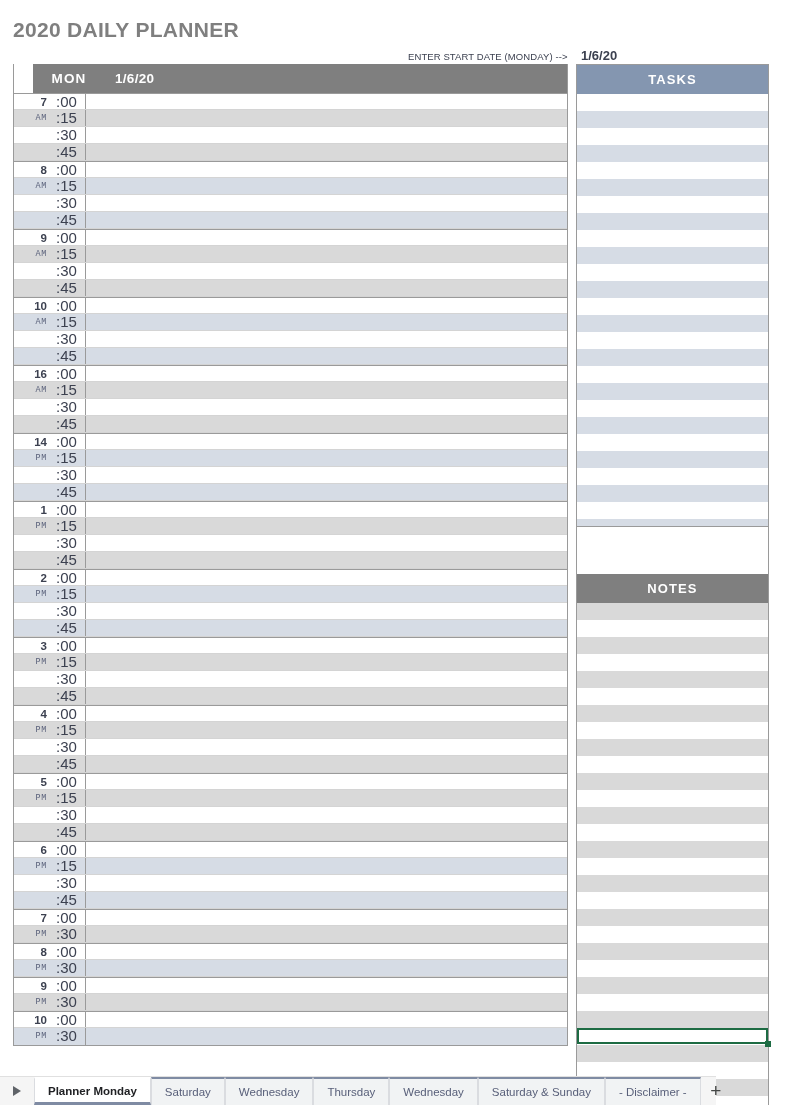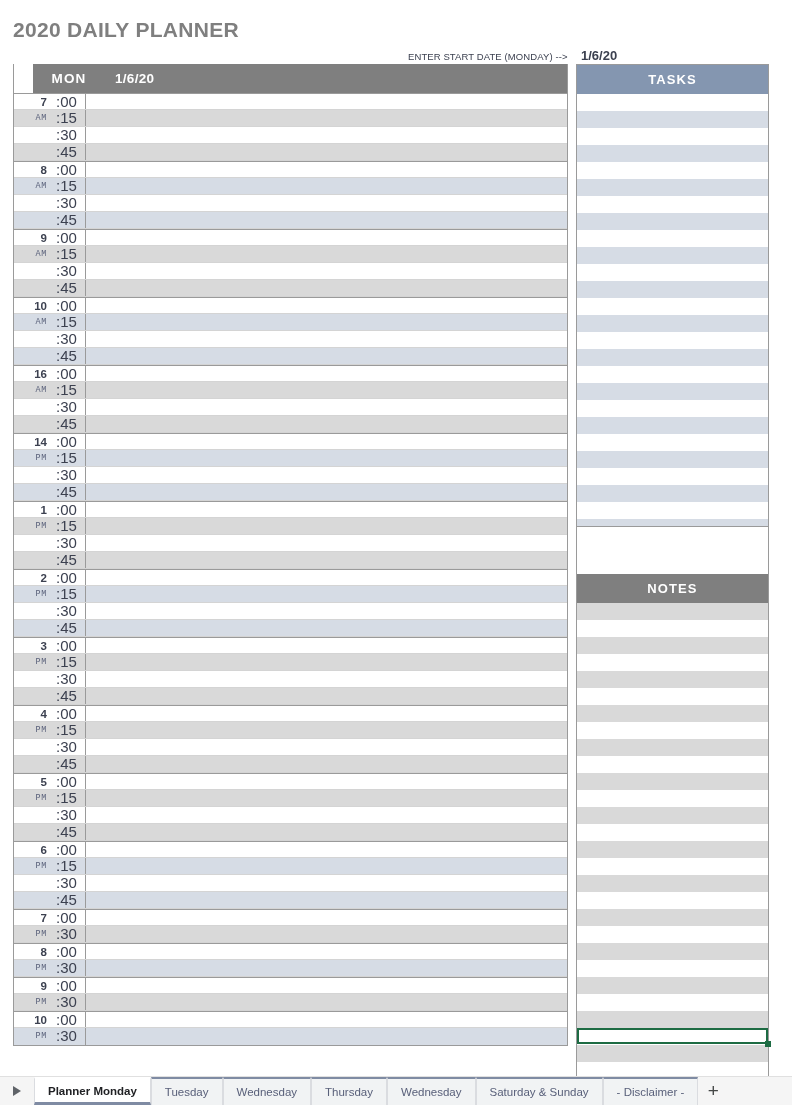--- a/index.html
+++ b/index.html
@@ -170,21 +170,21 @@
   }
 
   #tasks-panel { left: 576px; top: 64px; width: 193px; }
   #notes-panel { left: 576px; top: 526px; width: 193px; }
 
   
   .tabbar {
     position: absolute;
     left: 0;
     bottom: 0;
-    width: 792px;
+    width: 716px;
     height: 29px;
     background: #f5f5f5;
     border-top: 1px solid #e0e0e0;
     display: flex;
     align-items: stretch;
     font-size: 11.5px;
   }
   .tab-nav {
     width: 34px;
     display: flex;
@@ -600,21 +600,21 @@
 
   <div class="tabbar">
     <div class="tab-nav">
       <span class="tri"></span>
     </div>
     <div id="tab-list" style="display:flex;align-items:stretch;">
         <div class="tab active">
           <span>Planner Monday</span>
         </div>
         <div class="tab">
-          <span>Tuesday</span>
+          <span>Saturday</span>
         </div>
         <div class="tab">
           <span>Wednesday</span>
         </div>
         <div class="tab">
           <span>Thursday</span>
         </div>
         <div class="tab">
           <span>Wednesday</span>
         </div>

